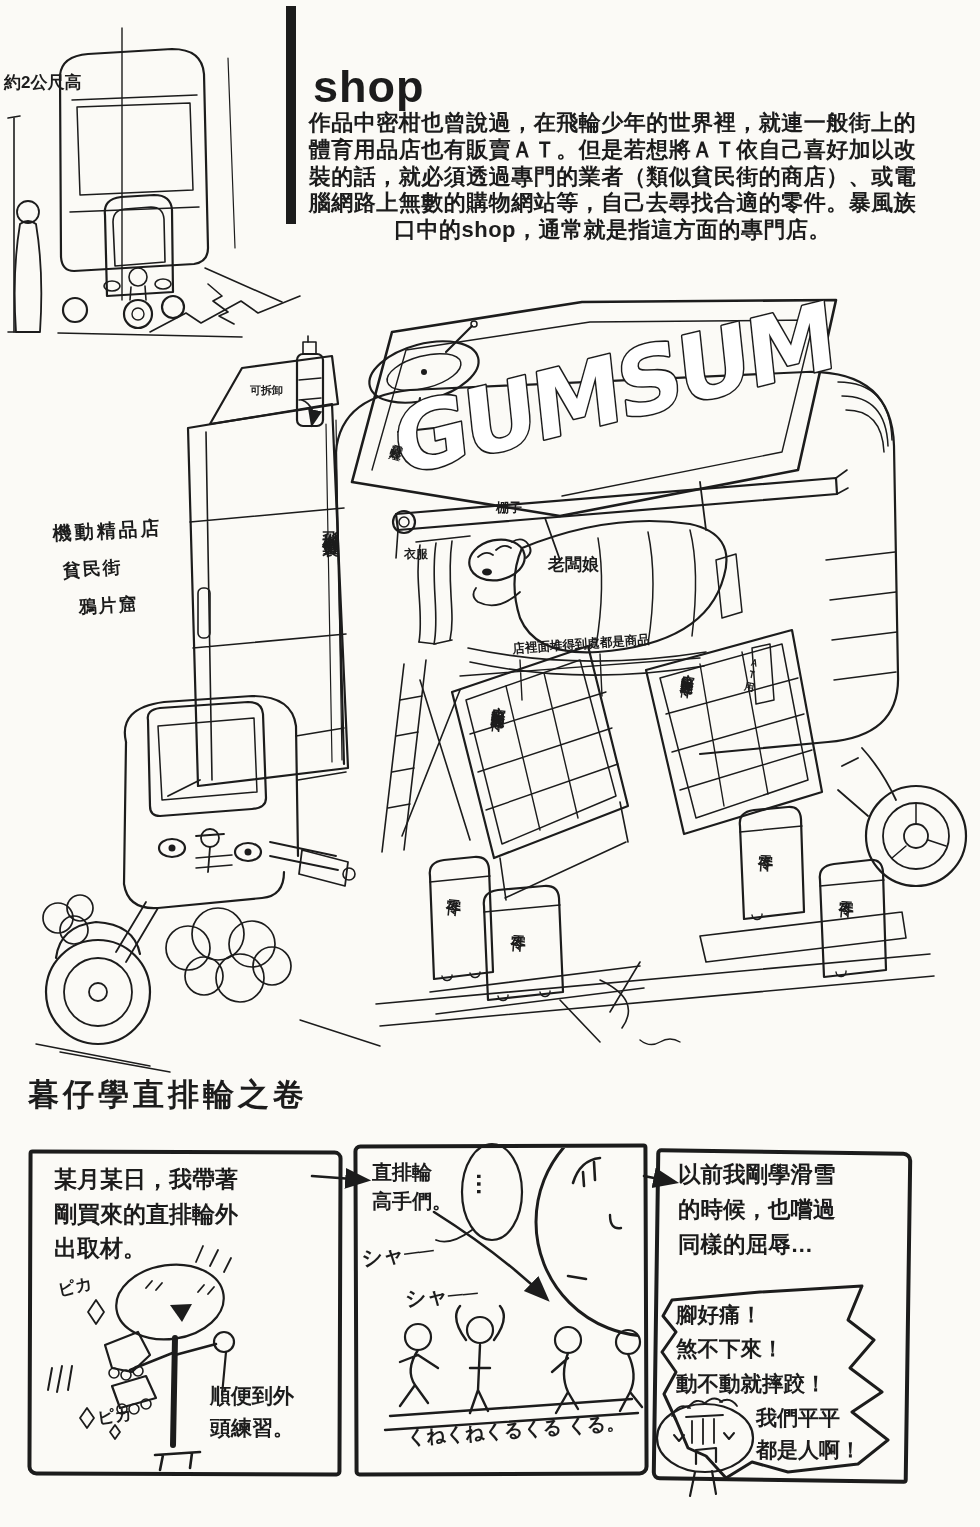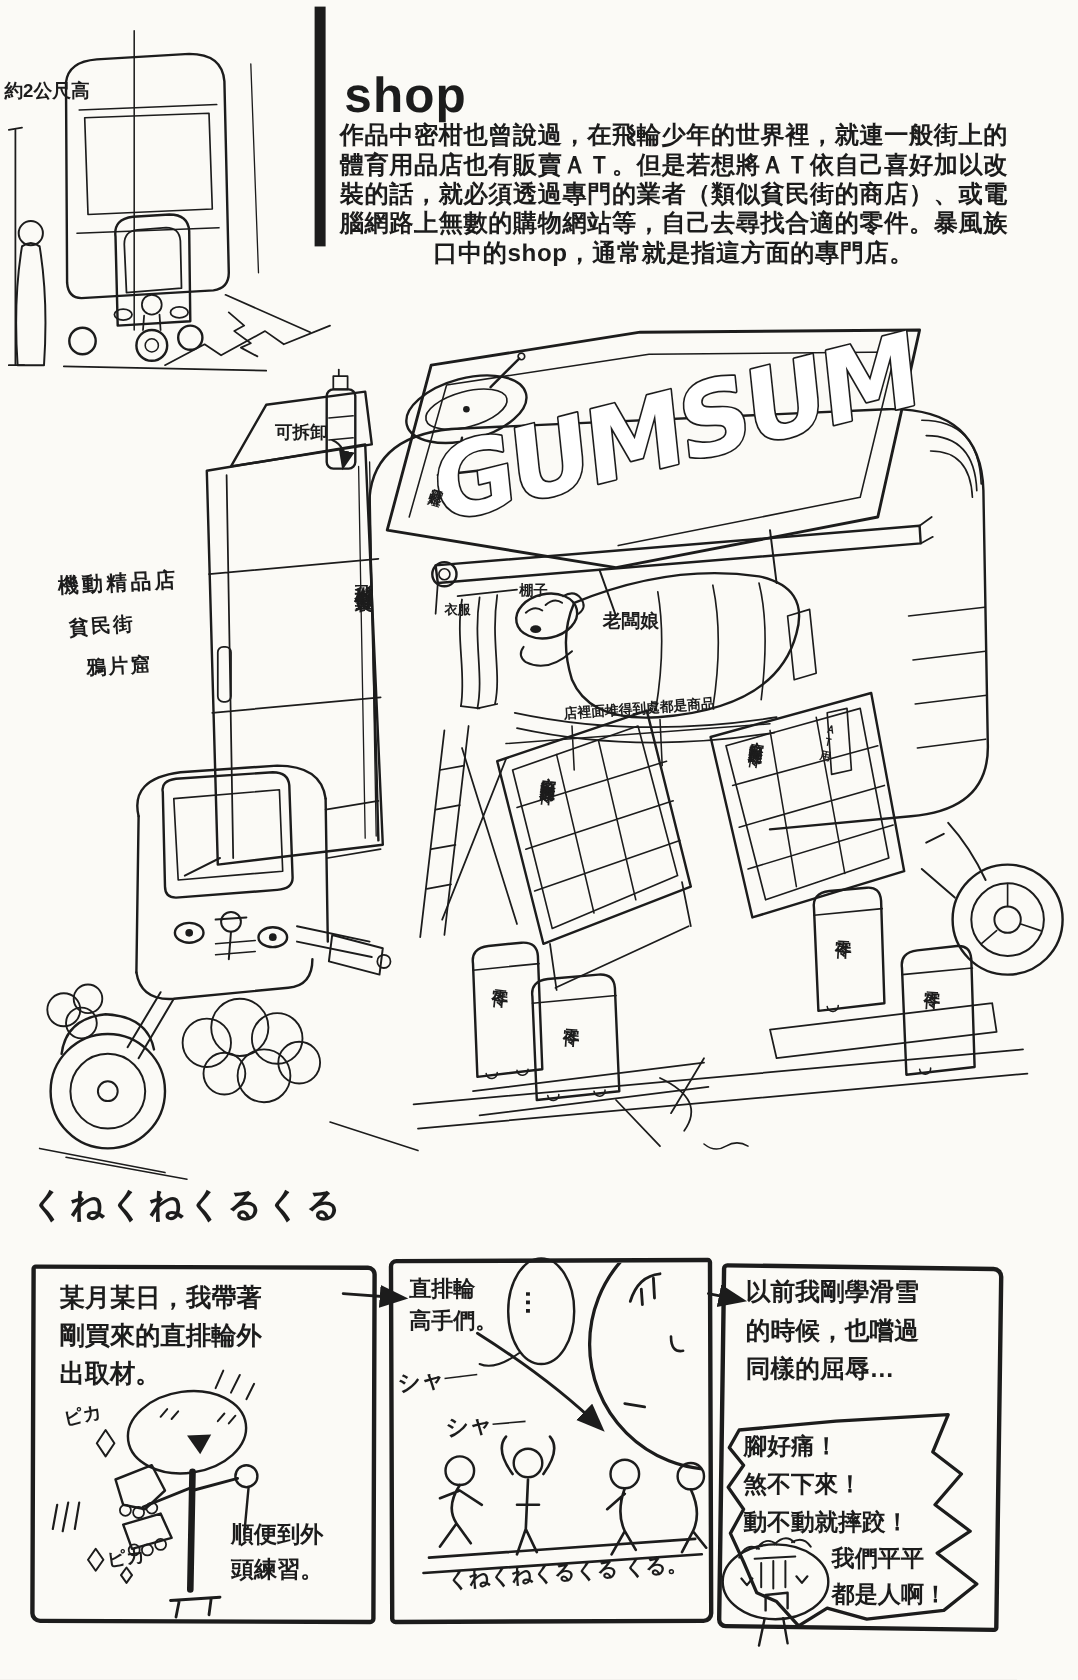--- a/index.html
+++ b/index.html
@@ -280,39 +280,39 @@
 
   <div class="lbl" style="left:4px;top:72px;font-size:17px;text-align:right;">約2公尺高</div>
 
   <div class="lbl heading" style="left:299px;top:64px;">shop</div>
   <div class="lbl paragraph pre" style="left:300px;top:110px;width:625px;white-space:pre-line;">作品中密柑也曾說過，在飛輪少年的世界裡，就連一般街上的
 體育用品店也有販賣ＡＴ。但是若想將ＡＴ依自己喜好加以改
 裝的話，就必須透過專門的業者（類似貧民街的商店）、或電
 腦網路上無數的購物網站等，自己去尋找合適的零件。暴風族
 口中的shop，通常就是指這方面的專門店。</div>
 
-  <div class="lbl" style="left:250px;top:384px;font-size:16px;text-align:right;">可拆卸</div>
+  <div class="lbl" style="left:250px;top:384px;font-size:11px;text-align:right;">可拆卸</div>
   <div class="lbl v" style="left:393px;top:434px;font-size:12px;transform:rotate(16deg);">霓虹燈</div>
   <div class="lbl" style="left:52px;top:522px;font-size:19px;letter-spacing:3px;transform:rotate(-3deg);">機動精品店</div>
   <div class="lbl" style="left:62px;top:560px;font-size:18px;letter-spacing:2px;transform:rotate(-4deg);">貧民街</div>
   <div class="lbl" style="left:78px;top:596px;font-size:18px;letter-spacing:2px;transform:rotate(-3deg);">鴉片窟</div>
   <div class="lbl v" style="left:320px;top:518px;font-size:17px;">飛機合金製</div>
-  <div class="lbl" style="left:472px;top:500px;font-size:13px;margin-top:29px;">棚子</div>
+  <div class="lbl" style="left:496px;top:500px;font-size:13px;">棚子</div>
   <div class="lbl" style="left:404px;top:547px;font-size:12px;">衣服</div>
   <div class="lbl" style="left:548px;top:554px;font-size:17px;">老闆娘</div>
   <div class="lbl" style="left:512px;top:642px;font-size:12.5px;transform:rotate(-4deg);">店裡面堆得到處都是商品</div>
   <div class="lbl v" style="left:492px;top:694px;font-size:14px;transform:rotate(7deg);">空中輪鞋的零件</div>
   <div class="lbl v" style="left:682px;top:662px;font-size:13px;transform:rotate(9deg);">空中輪鞋的零件</div>
   <div class="lbl v" style="left:750px;top:650px;font-size:10px;transform:rotate(12deg);">ＡＴ用</div>
   <div class="lbl v" style="left:446px;top:886px;font-size:15px;transform:rotate(6deg);">零件</div>
   <div class="lbl v" style="left:510px;top:922px;font-size:15px;transform:rotate(4deg);">零件</div>
   <div class="lbl v" style="left:757px;top:842px;font-size:15px;transform:rotate(3deg);">零件</div>
   <div class="lbl v" style="left:838px;top:888px;font-size:15px;transform:rotate(4deg);">零件</div>
 
-  <div class="lbl comic-title" style="left:28px;top:1076px;">くねくねくるくる</div>
+  <div class="lbl comic-title" style="left:28px;top:1076px;">暮仔學直排輪之卷</div>
 
   <div class="lbl hand pre" style="left:54px;top:1162px;font-size:23px;line-height:1.5;">某月某日，我帶著
 剛買來的直排輪外
 出取材。</div>
   <div class="lbl hand" style="left:56px;top:1280px;font-size:17px;transform:rotate(-12deg);">ピカ</div>
   <div class="lbl hand" style="left:96px;top:1408px;font-size:17px;transform:rotate(-8deg);">ピカ</div>
   <div class="lbl hand pre" style="left:210px;top:1380px;font-size:21px;line-height:1.5;text-align:center;">順便到外
 頭練習。</div>
 
   <div class="lbl hand pre" style="left:372px;top:1158px;font-size:20px;line-height:1.45;">直排輪

